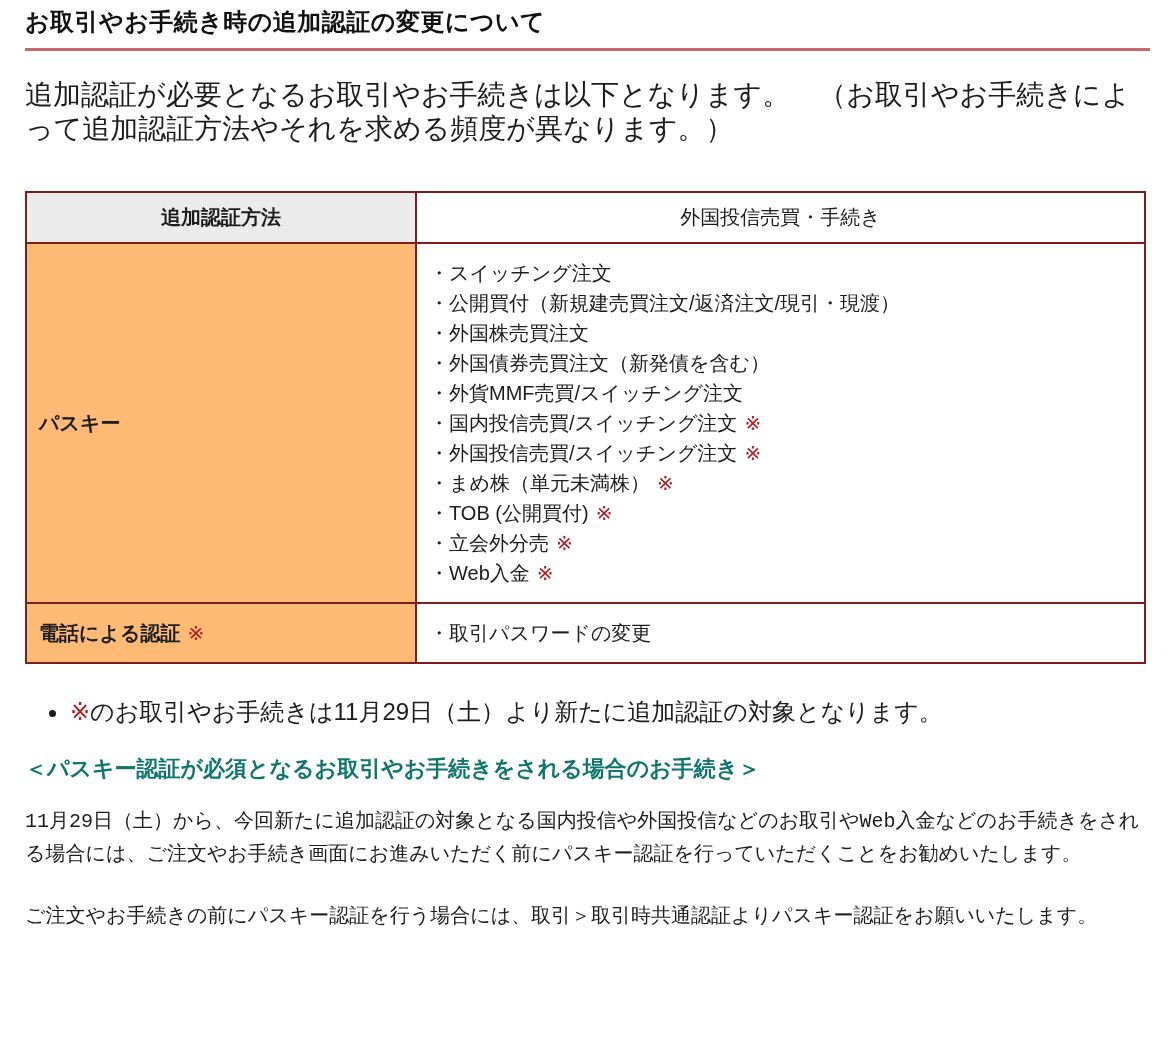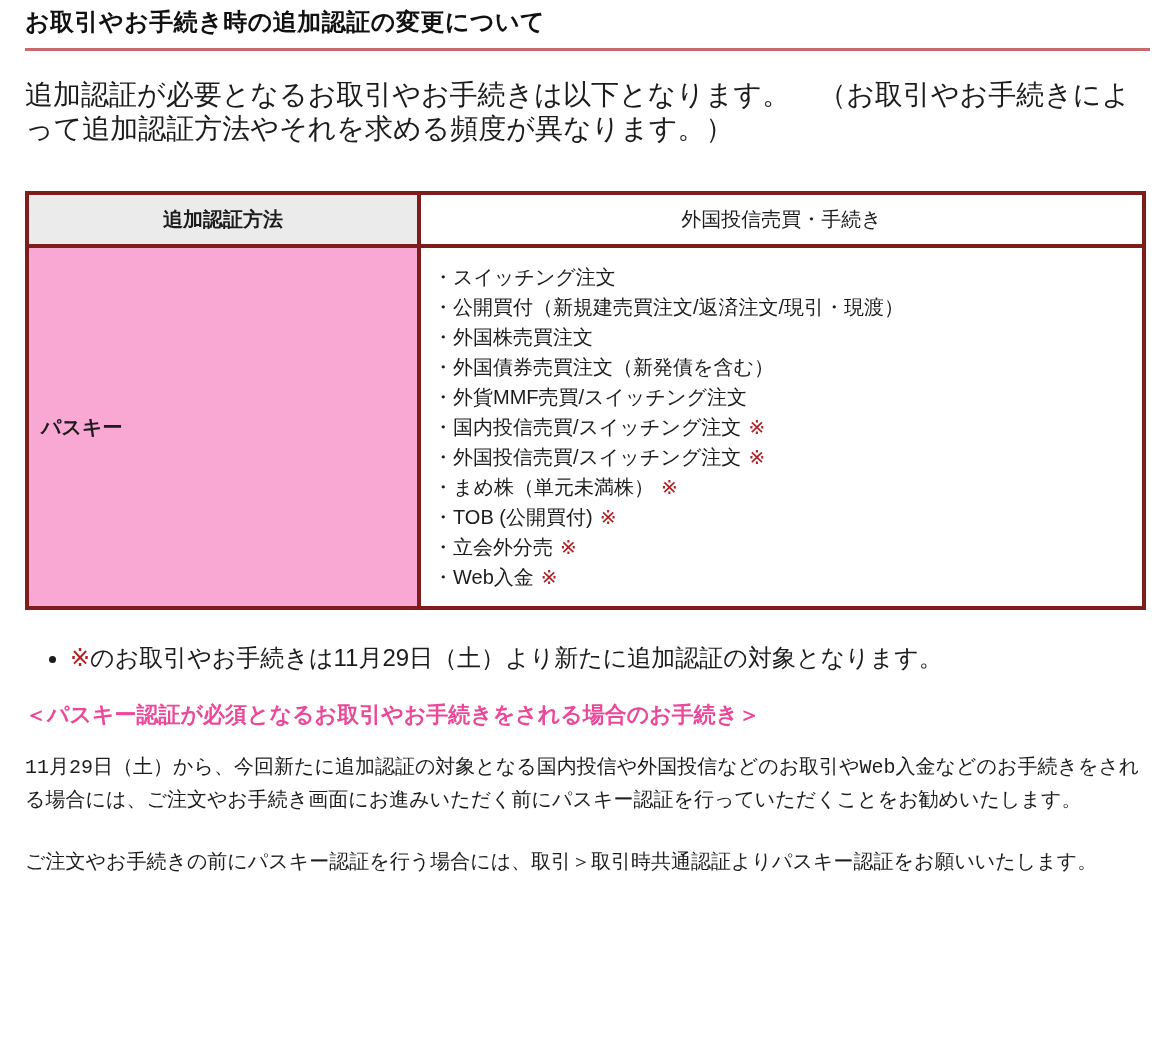--- a/index.html
+++ b/index.html
@@ -36,39 +36,39 @@
     line-height: 34px;
     margin: 27px 0 0 0;
   }
   table.auth-table {
     border-collapse: collapse;
     table-layout: fixed;
     width: 1121px;
     margin-top: 45px;
   }
   .auth-table th, .auth-table td {
-    border: 4px solid #7f1d1d;
+    border: 2px solid #7f1d1d;
   }
   .auth-table thead th {
     font-size: 20px;
     padding: 11px 8px;
     text-align: center;
     vertical-align: middle;
   }
   .auth-table thead th.method-header {
     background: #ebebeb;
     font-weight: 700;
     width: 372px;
   }
   .auth-table thead th.target-header {
     background: #ffffff;
     font-weight: 400;
   }
   .auth-table tbody th.method-cell {
-    background: #f9a8d4;
+    background: #fdba74;
     text-align: left;
     font-weight: 700;
     font-size: 20px;
     line-height: 30px;
     padding: 13px 12px;
     vertical-align: middle;
   }
   .auth-table td.items-cell {
     background: #ffffff;
     font-size: 20px;
@@ -89,21 +89,21 @@
     padding: 0 0 0 45px;
     font-size: 24px;
     list-style: disc;
   }
   .notes li {
     line-height: 30px;
   }
   .section-heading {
     font-size: 22px;
     font-weight: 700;
-    color: #ec4899;
+    color: #0f766e;
     margin: 27px 0 0 0;
     line-height: 1.35;
   }
   .para {
     font-size: 20px;
     line-height: 33px;
     margin: 21px 0 0 0;
     font-family: Liberation Mono, monospace;
   }
   .para.last {
@@ -138,20 +138,26 @@
             <div class="item">・外国債券売買注文（新発債を含む）</div>
             <div class="item">・外貨MMF売買/スイッチング注文</div>
             <div class="item">・国内投信売買/スイッチング注文<span class="mark-inline" style="color: rgb(176, 31, 36);">※</span></div>
             <div class="item">・外国投信売買/スイッチング注文<span class="mark-inline" style="color: rgb(176, 31, 36);">※</span></div>
             <div class="item">・まめ株（単元未満株）<span class="mark-inline" style="color: rgb(176, 31, 36);">※</span></div>
             <div class="item">・TOB (公開買付)<span class="mark-inline" style="color: rgb(176, 31, 36);">※</span></div>
             <div class="item">・立会外分売<span class="mark-inline" style="color: rgb(176, 31, 36);">※</span></div>
             <div class="item">・Web入金<span class="mark-inline" style="color: rgb(176, 31, 36);">※</span></div>
           </td>
         </tr>
+        <tr>
+          <th class="method-cell">電話による認証<span class="mark-inline" style="color: rgb(176, 31, 36);">※</span></th>
+          <td class="items-cell">
+            <div class="item">・取引パスワードの変更</div>
+          </td>
+        </tr>
       </tbody>
   </table>
 
   <ul class="notes">
     <li><span class="mark" style="color: rgb(176, 31, 36);">※</span><span>のお取引やお手続きは11月29日（土）より新たに追加認証の対象となります。</span></li>
   </ul>
 
   <h2 class="section-heading">＜パスキー認証が必須となるお取引やお手続きをされる場合のお手続き＞</h2>
 
   <p class="para">11月29日（土）から、今回新たに追加認証の対象となる国内投信や外国投信などのお取引やWeb入金などのお手続きをされる場合には、ご注文やお手続き画面にお進みいただく前にパスキー認証を行っていただくことをお勧めいたします。</p>

